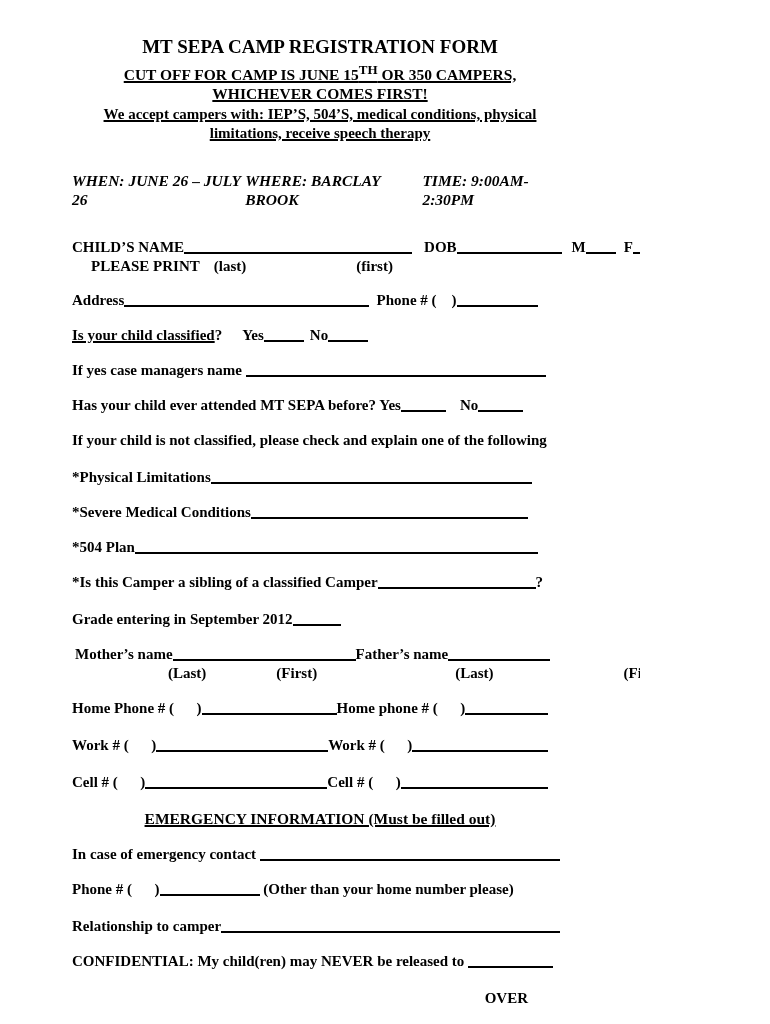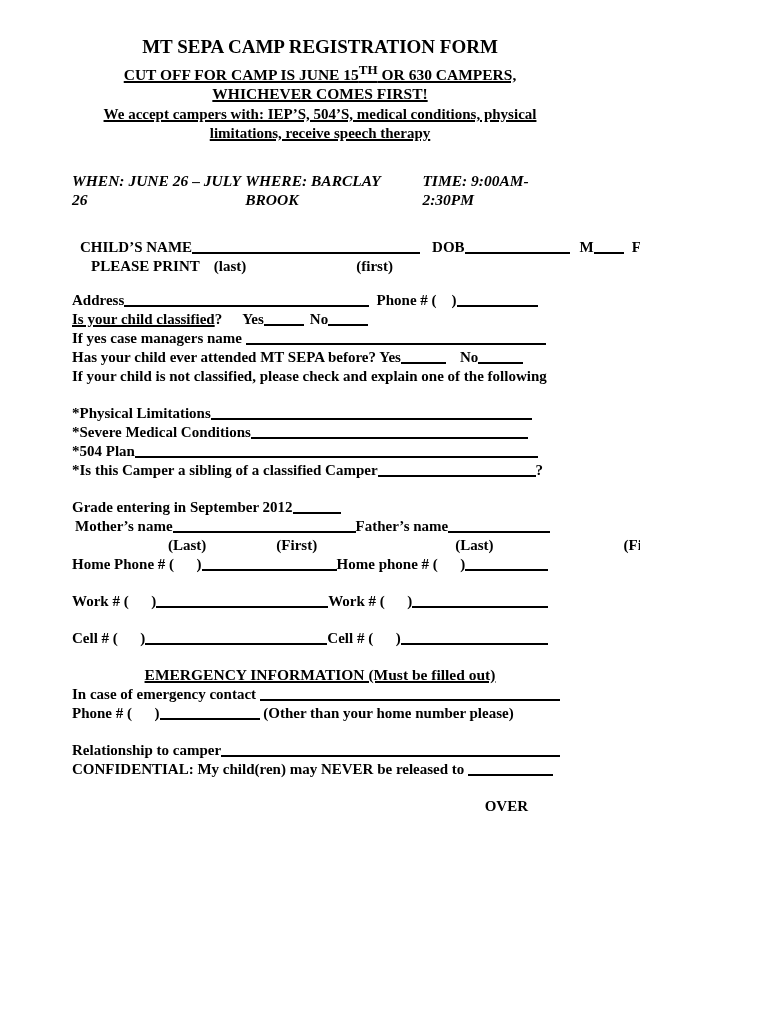--- a/index.html
+++ b/index.html
@@ -11,47 +11,47 @@
   }
   .center { text-align:center; }
   .title { font-size:19px; line-height:22px; }
   .hdr { font-size:15.5px; line-height:19px; margin-top:2px;
          text-decoration:underline; text-decoration-thickness:1.6px; }
   .hdr2 { font-size:15px; line-height:19px; margin-top:2px;
           text-decoration:underline; text-decoration-thickness:1.6px; }
   .sup { font-size:13px; vertical-align:super; }
   .schedule { display:flex; justify-content:space-between; align-items:flex-end;
               font-style:italic; font-size:15.5px; line-height:19px; margin-top:28px; }
-  .row { display:flex; align-items:baseline; font-size:15px; line-height:17px; margin-top:2px; }
+  .row { display:flex; align-items:baseline; font-size:15px; line-height:17px; margin-top:18px; }
   .row span { white-space:pre; }
   .fill { height:0; border-bottom:2px solid #000; position:relative; top:2px; flex:0 0 auto; }
   .fx { flex:1 1 auto; }
   .ul { text-decoration:underline; text-decoration-thickness:2px; }
   .emhdr { font-size:15.5px; line-height:18px; margin-top:19px; text-align:center; }
   .emhdr span { text-decoration:underline; text-decoration-thickness:1.8px; }
   .over-row { justify-content:flex-end; padding-right:40px; margin-top:20px; }
 </style>
 </head>
 <body>
 
 <div class="page">
 
   <div class="center title">MT SEPA CAMP REGISTRATION FORM</div>
 
-  <div class="center hdr"><span>CUT OFF FOR CAMP IS JUNE 15</span><span class="sup">TH</span><span> OR 630 CAMPERS, WHICHEVER COMES FIRST!</span></div>
+  <div class="center hdr"><span>CUT OFF FOR CAMP IS JUNE 15</span><span class="sup">TH</span><span> OR 350 CAMPERS, WHICHEVER COMES FIRST!</span></div>
 
   <div class="center hdr2">We accept campers with: IEP’S, 504’S, medical conditions, physical limitations, receive speech therapy</div>
 
   <div class="schedule">
     <span>WHEN:  JUNE 26 – JULY 26</span>
     <span>WHERE:  BARCLAY BROOK</span>
     <span>TIME:  9:00AM-2:30PM</span>
   </div>
 
-  <div class="row" style="margin-top:30px;margin-left:8px;">
+  <div class="row" style="margin-top:30px;">
     <span>CHILD’S NAME</span>
     <span class="fill" style="width:228px;"></span>
     <span style="margin-left:12px;">DOB</span>
     <span class="fill" style="width:105px;"></span>
     <span style="margin-left:10px;">M</span>
     <span class="fill" style="width:30px;"></span>
     <span style="margin-left:8px;">F</span>
     <span class="fill" style="width:30px;"></span>
   </div>
 

